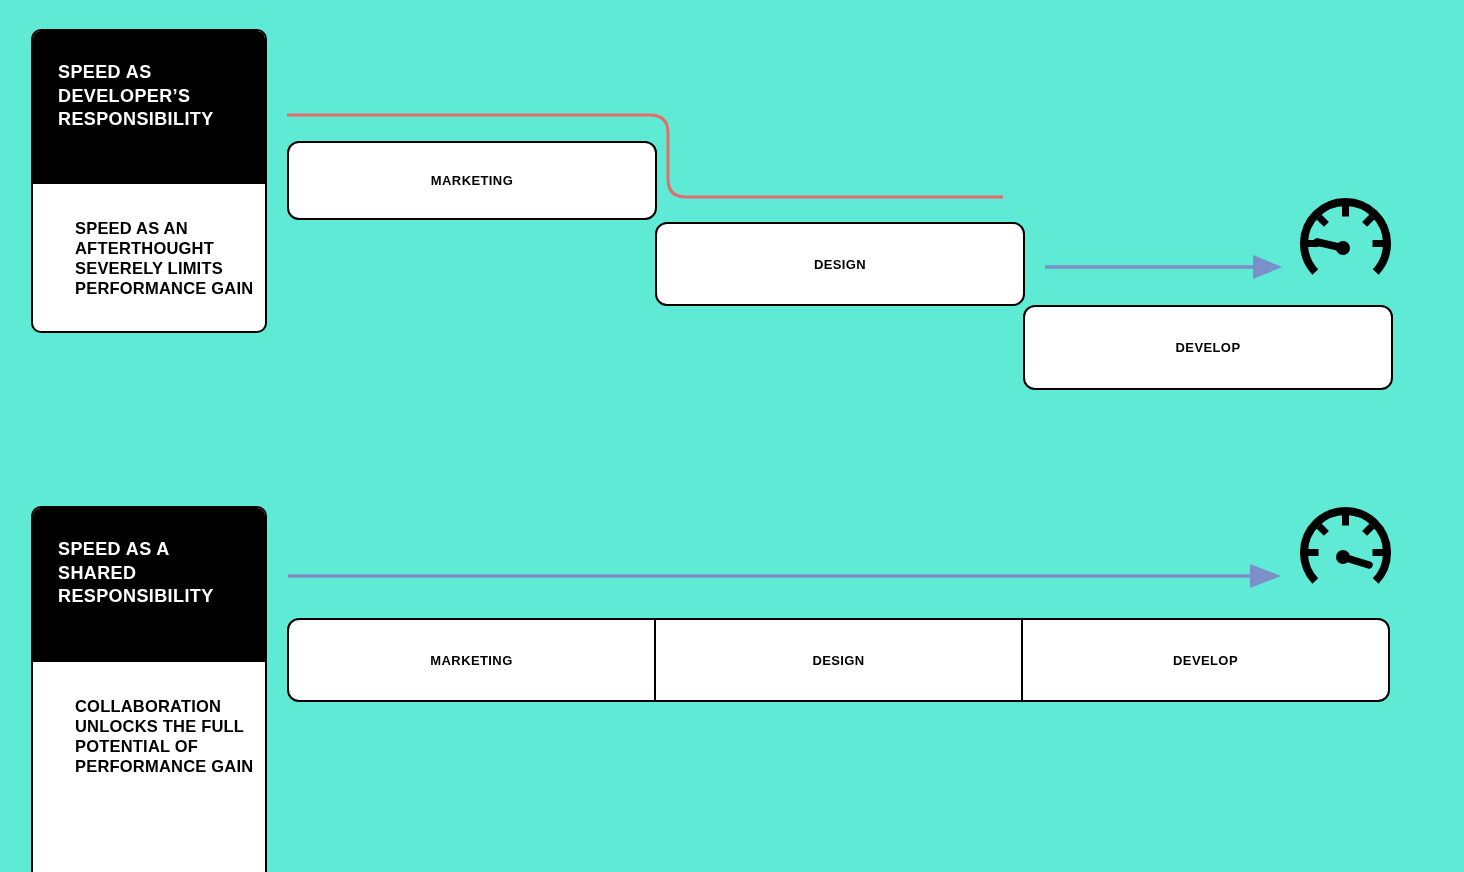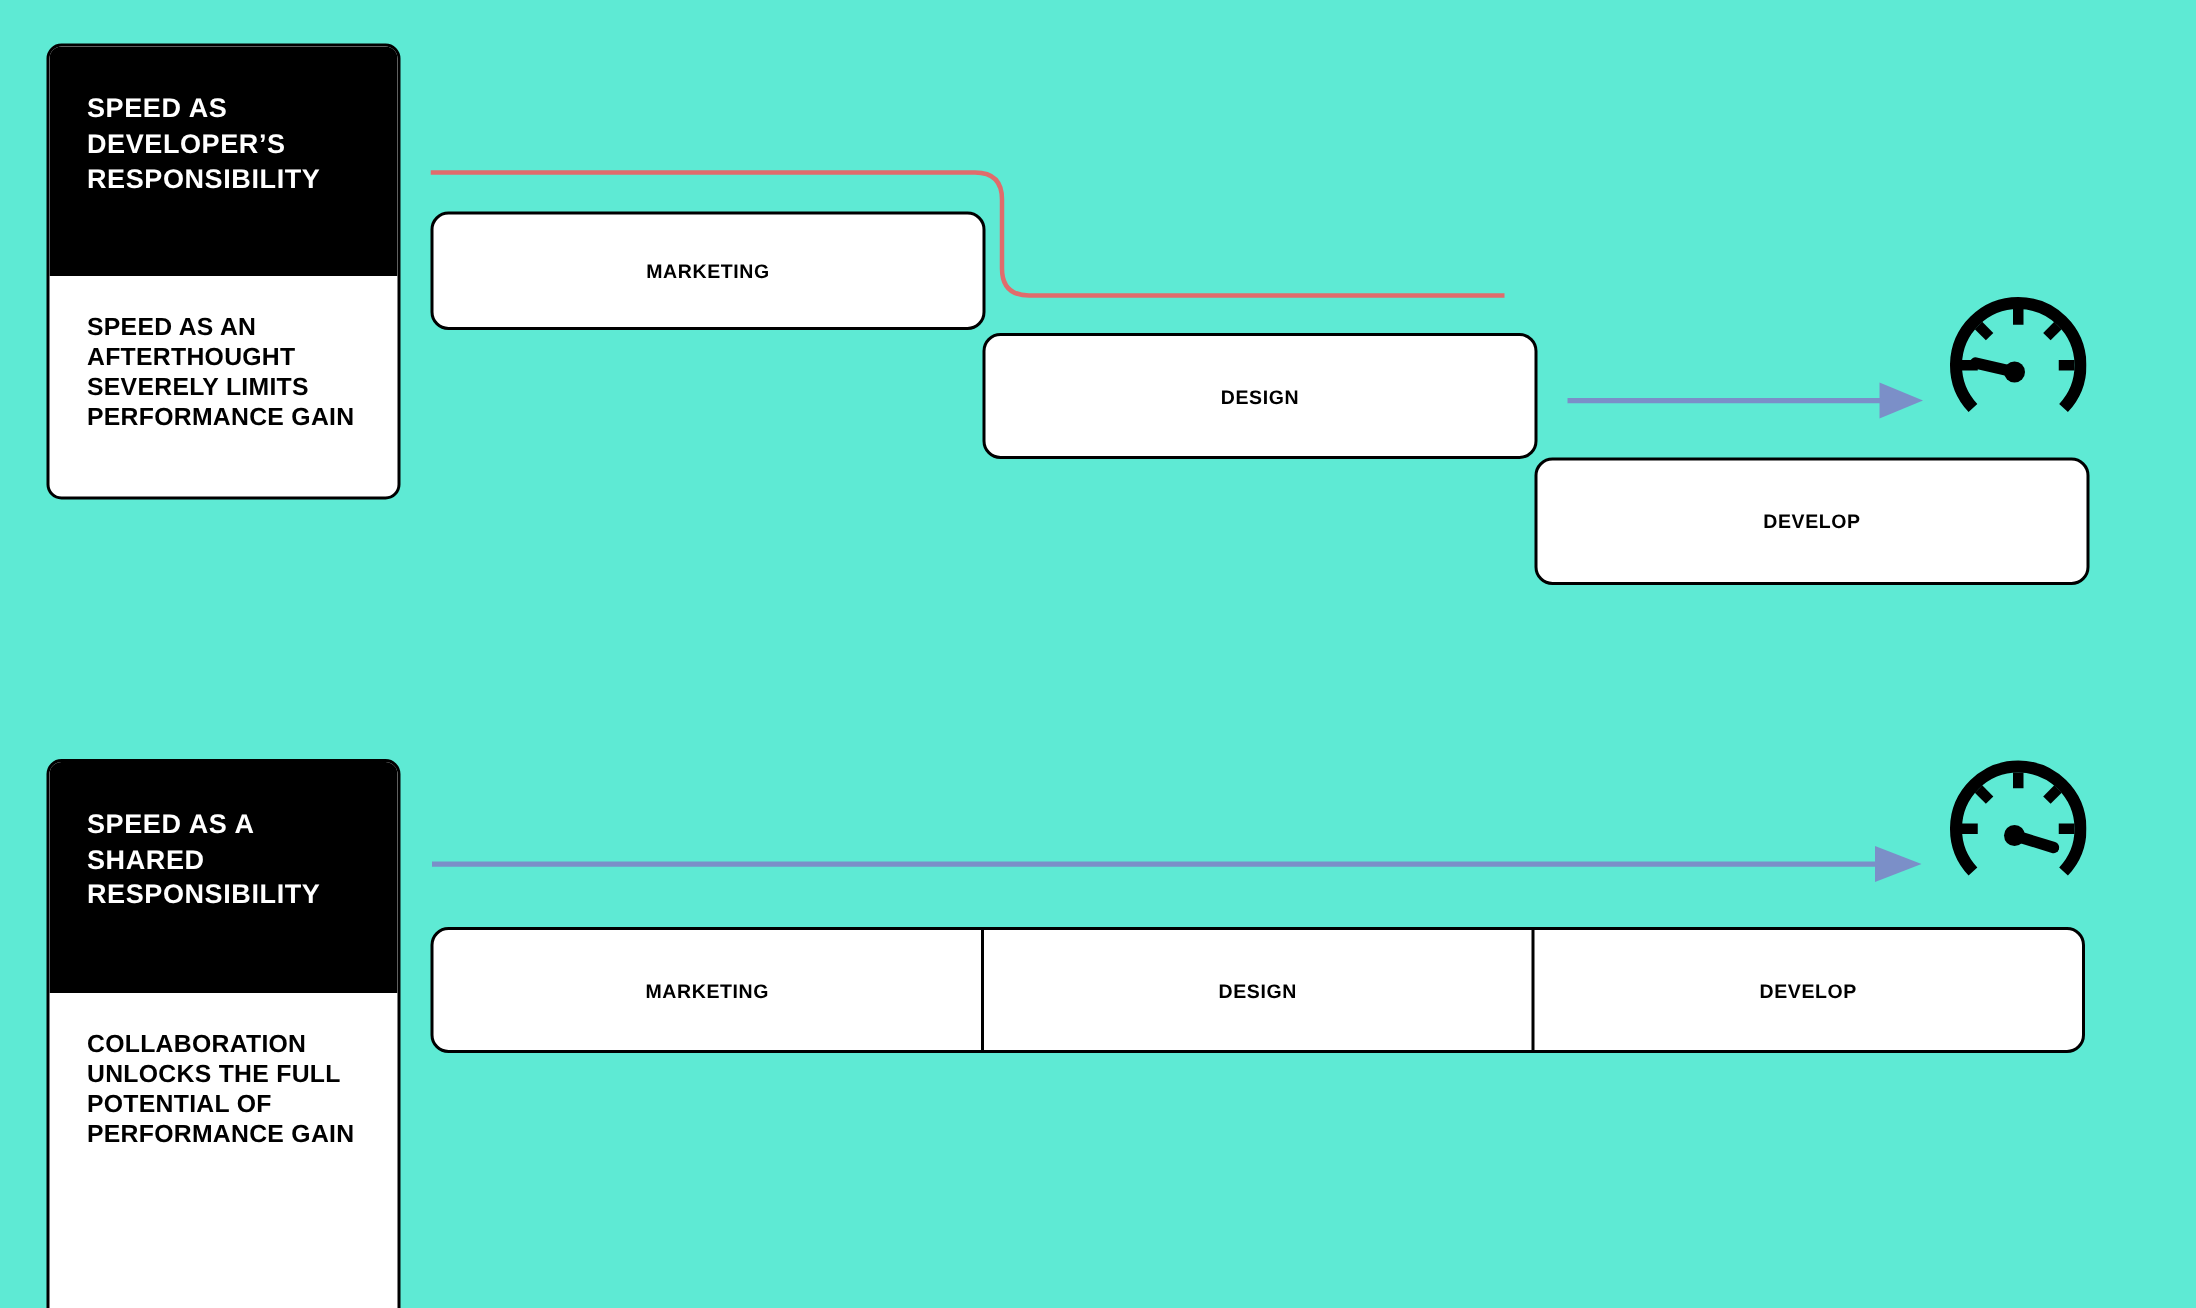--- a/index.html
+++ b/index.html
@@ -4,21 +4,21 @@
 <style>
   html,body{margin:0;padding:0;background:#ffffff;}
   body{width:1464px;height:872px;position:relative;font-family:"Liberation Sans",sans-serif;}
   .canvas{position:absolute;left:0;top:0;width:1464px;height:872px;overflow:hidden;background:#5eead4;}
   .abs{position:absolute;}
 
   
   .card{border:2.5px solid #000;border-radius:10px;background:#fff;overflow:hidden;box-sizing:border-box;}
   .card-head{background:#000;color:#fff;box-sizing:border-box;}
   .card-title{white-space:pre-line;font-weight:bold;font-size:18px;line-height:23.5px;letter-spacing:.4px;padding:30px 12px 0 25px;}
-  .card-body{white-space:pre-line;font-weight:bold;font-size:16.5px;line-height:20px;letter-spacing:.2px;color:#000;padding:24px 8px 0 25px;}
+  .card-body{white-space:pre-line;font-weight:bold;font-size:16.5px;line-height:20px;letter-spacing:.2px;color:#000;padding:34px 8px 0 25px;margin-left:17px;}
 
   
   .stage{border:2.5px solid #000;border-radius:12px;background:#fff;display:flex;align-items:center;justify-content:center;box-sizing:border-box;}
   .stage-label{font-weight:bold;font-size:13px;letter-spacing:.4px;color:#000;}
 
   
   .bar{border:2.5px solid #000;border-radius:12px;background:#fff;display:flex;box-sizing:border-box;}
   .bar .cell{flex:1;display:flex;align-items:center;justify-content:center;}
   .bar .cell + .cell{border-left:2.5px solid #000;}
 

